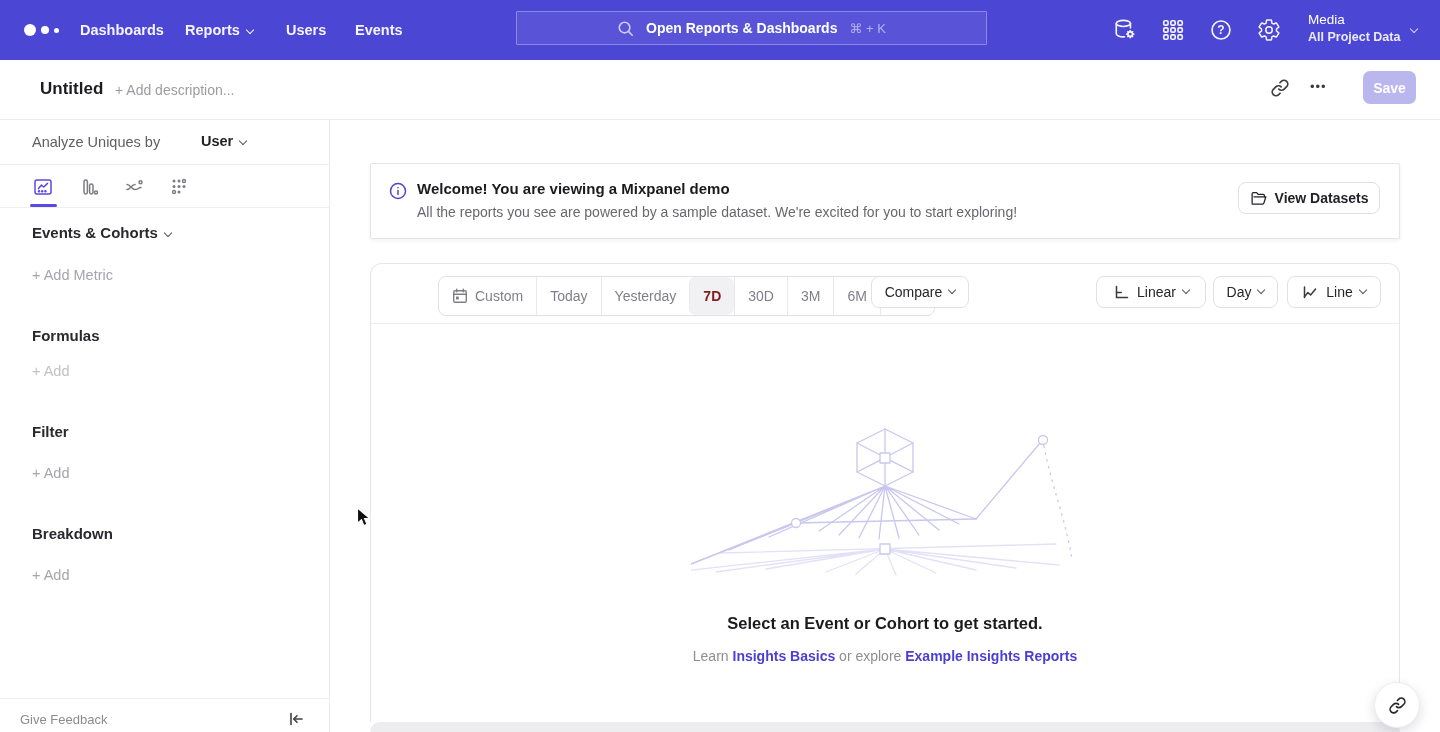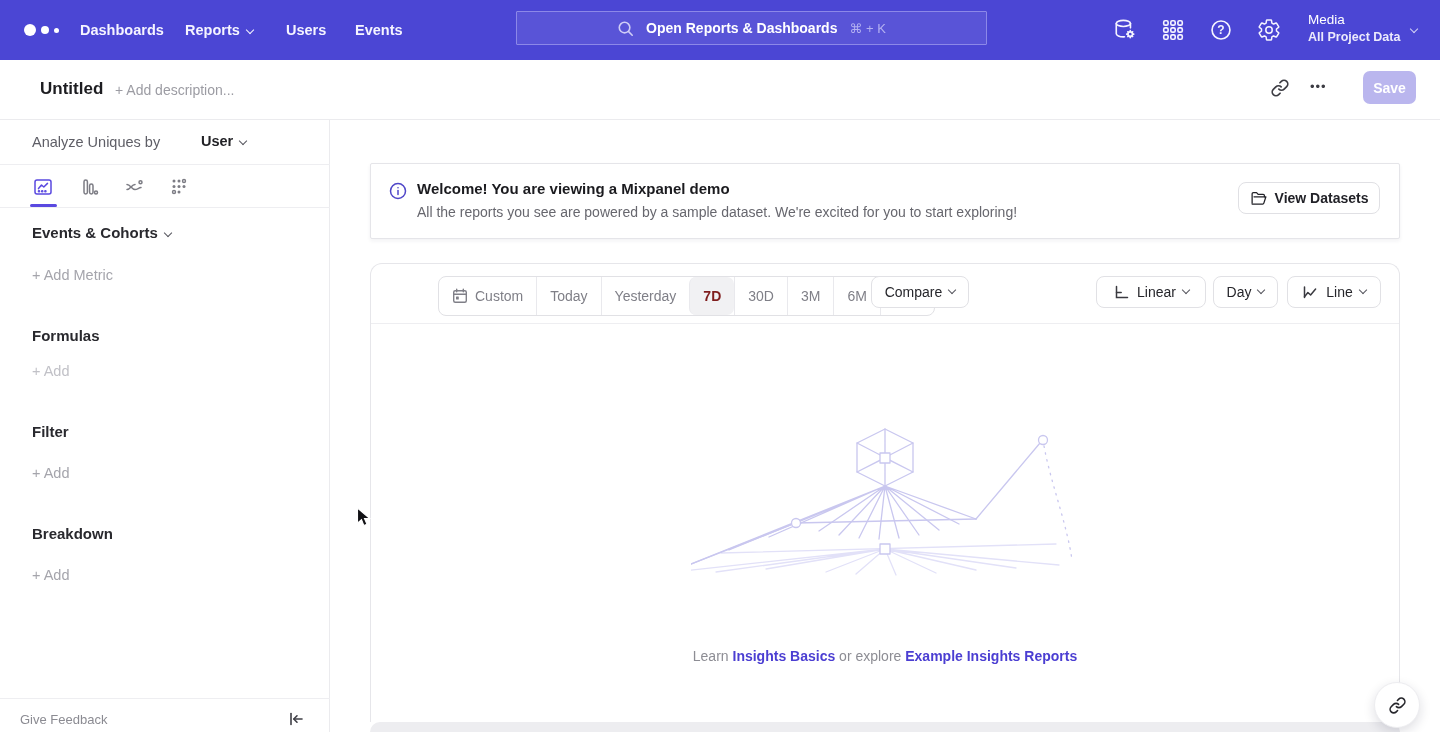--- a/index.html
+++ b/index.html
@@ -351,20 +351,21 @@
       <path d="M105 101L285 97"></path>
       <path d="M-15 148L105 101"></path>
       <path d="M285 97l64-76"></path>
       <circle cx="105" cy="101" r="4.5" fill="#ffffff"></circle>
       <circle cx="352" cy="18" r="4.5" fill="#ffffff"></circle>
       <rect x="189" y="122" width="10" height="10" fill="#ffffff"></rect>
       <path d="M353 24c7 38 23 78 28 114" stroke-dasharray="1.5 5.5"></path>
     </g>
   </svg>
 
+  <div class="es-title">Select an Event or Cohort to get started.</div>
   <div class="es-sub">
     <span>Learn</span>
     <a>Insights Basics</a>
     <span>or explore</span>
     <a>Example Insights Reports</a>
   </div>
 </div>
 
 <div class="bottom-bar"></div>
 

